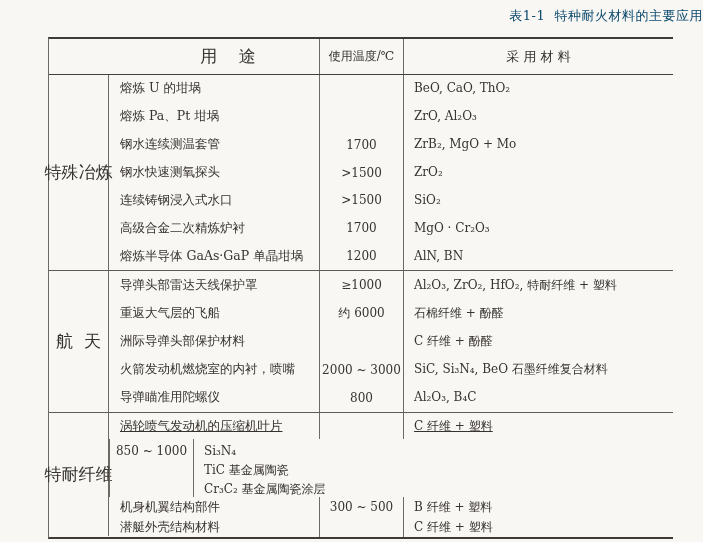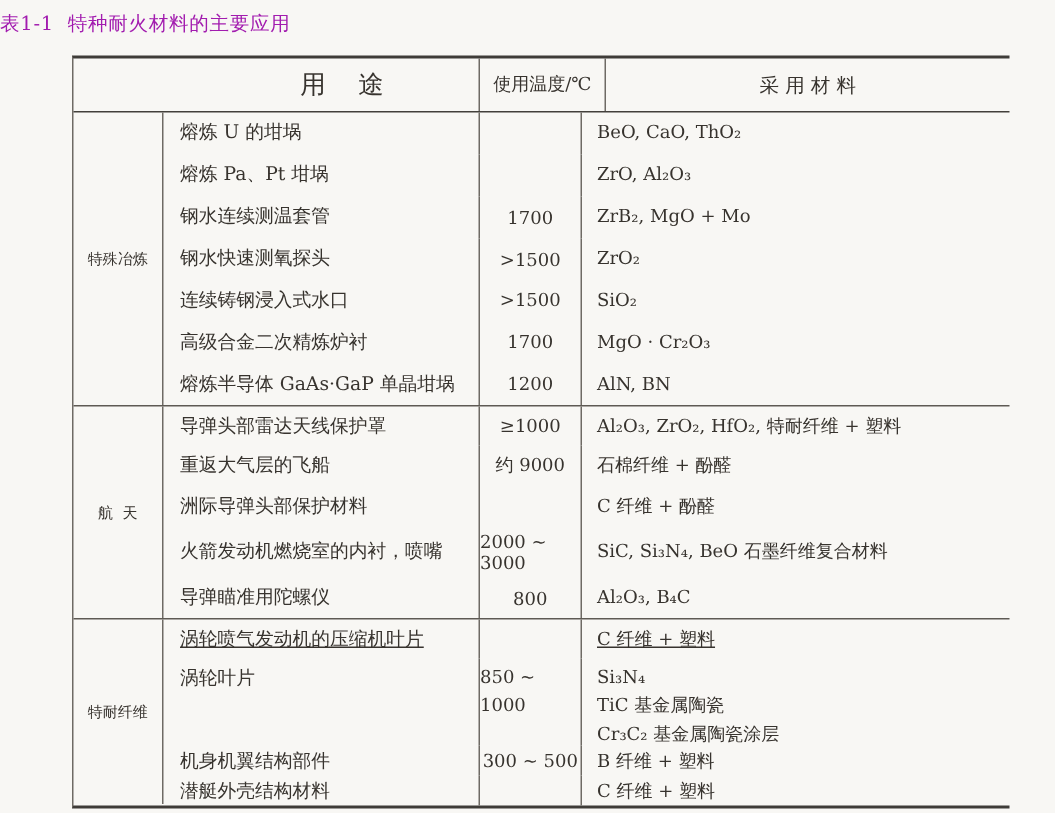--- a/index.html
+++ b/index.html
@@ -6,22 +6,22 @@
   body { background:#ffffff; }
   .page {
     position:relative; width:703px; height:542px;
     background:#f8f7f4;
     font-family:"DejaVu Serif","Liberation Serif",serif;
     color:#37332e;
     overflow:hidden;
   }
   .title {
     position:absolute; top:7px; left:0; right:0;
-    text-align:left; font-size:13px; white-space:pre;
-    color:#a21caf; letter-spacing:0.5px;
+    text-align:right; font-size:13px; white-space:pre;
+    color:#0c4a6e; letter-spacing:0.5px;
   }
   .table {
     position:absolute; left:48px; top:37px; width:624px; height:498px;
     border-top:2px solid #3f3c38;
     border-bottom:2px solid #3f3c38;
     border-left:1px solid #6e6a64;
     box-sizing:content-box;
   }
   .header {
     display:flex; height:36px;
@@ -43,30 +43,30 @@
     font-size:13px;
   }
   .section { display:flex; box-sizing:border-box; }
   .section + .section { border-top:1px solid #5e5a54; }
   .sec1 { height:195px; }
   .sec2 { height:142px; }
   .sec3 { height:124px; }
   .cat {
     width:60px; border-right:1px solid #6e6a64;
     display:flex; align-items:center; justify-content:center;
-    font-size:10px; box-sizing:border-box;text-align:center;
+    font-size:17px; box-sizing:border-box;text-align:center;
   }
   .rows { flex:1; display:flex; flex-direction:column; }
   .row { display:flex; flex:1 1 auto; min-height:0; }
   .use {
     width:210px; display:flex; align-items:center;
     padding-left:11px; font-size:12.5px; box-sizing:border-box;
   }
   .temp {
-    width:69px; border-left:1px solid #6e6a64; border-right:1px solid #6e6a64;
+    width:85px; border-left:1px solid #6e6a64; border-right:1px solid #6e6a64;
     display:flex; align-items:center; justify-content:center;
     font-size:12px; box-sizing:border-box;
   }
   .mat {
     flex:1; display:flex; align-items:center;
     padding-left:10px; font-size:12px; white-space:pre-line; line-height:19px;
   }
   
   .s3r0 { flex:0 0 26px;text-decoration:underline; }
   .s3r1 { flex:0 0 58px; }
@@ -145,21 +145,21 @@
         <span>航  天</span>
       </div>
       <div class="rows">
         <div class="row">
           <div class="use">导弹头部雷达天线保护罩</div>
           <div class="temp">≥1000</div>
           <div class="mat">Al₂O₃, ZrO₂, HfO₂, 特耐纤维 + 塑料</div>
         </div>
         <div class="row">
           <div class="use">重返大气层的飞船</div>
-          <div class="temp">约 9000</div>
+          <div class="temp">约 6000</div>
           <div class="mat">石棉纤维 + 酚醛</div>
         </div>
         <div class="row">
           <div class="use">洲际导弹头部保护材料</div>
           <div class="temp"></div>
           <div class="mat">C 纤维 + 酚醛</div>
         </div>
         <div class="row">
           <div class="use">火箭发动机燃烧室的内衬，喷嘴</div>
           <div class="temp">2000 ~ 3000</div>
@@ -177,21 +177,20 @@
       <div class="cat">
         <span>特耐纤维</span>
       </div>
       <div class="rows">
         <div class="row s3r0">
           <div class="use">涡轮喷气发动机的压缩机叶片</div>
           <div class="temp"></div>
           <div class="mat">C 纤维 + 塑料</div>
         </div>
         <div class="row s3r1 tall">
-          <div class="use">涡轮叶片</div>
           <div class="temp">850 ~ 1000</div>
           <div class="mat">Si₃N₄
 TiC 基金属陶瓷
 Cr₃C₂ 基金属陶瓷涂层</div>
         </div>
         <div class="row s3r2">
           <div class="use">机身机翼结构部件</div>
           <div class="temp">300 ~ 500</div>
           <div class="mat">B 纤维 + 塑料</div>
         </div>

